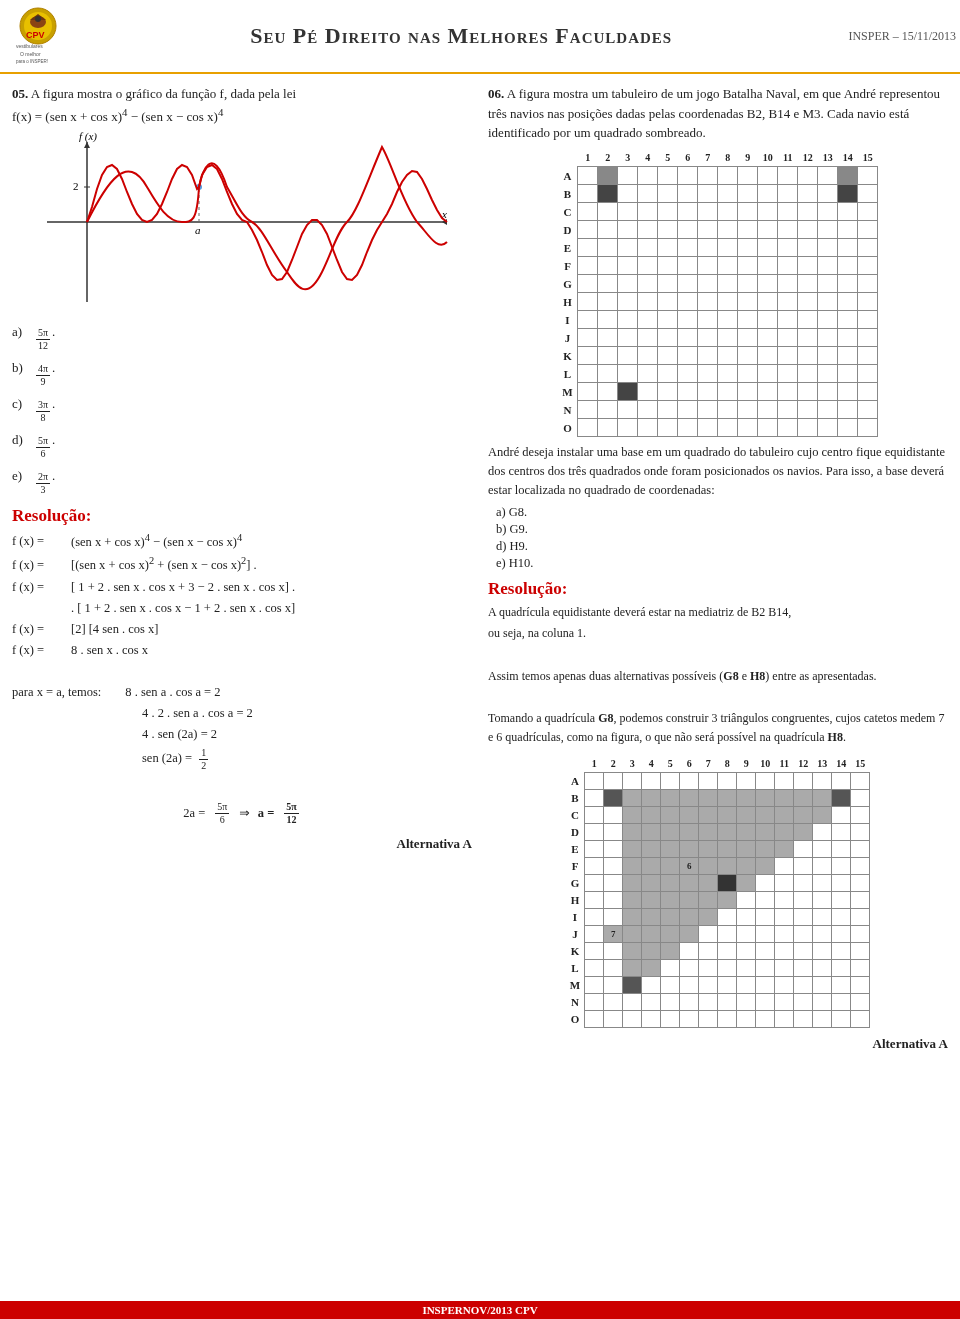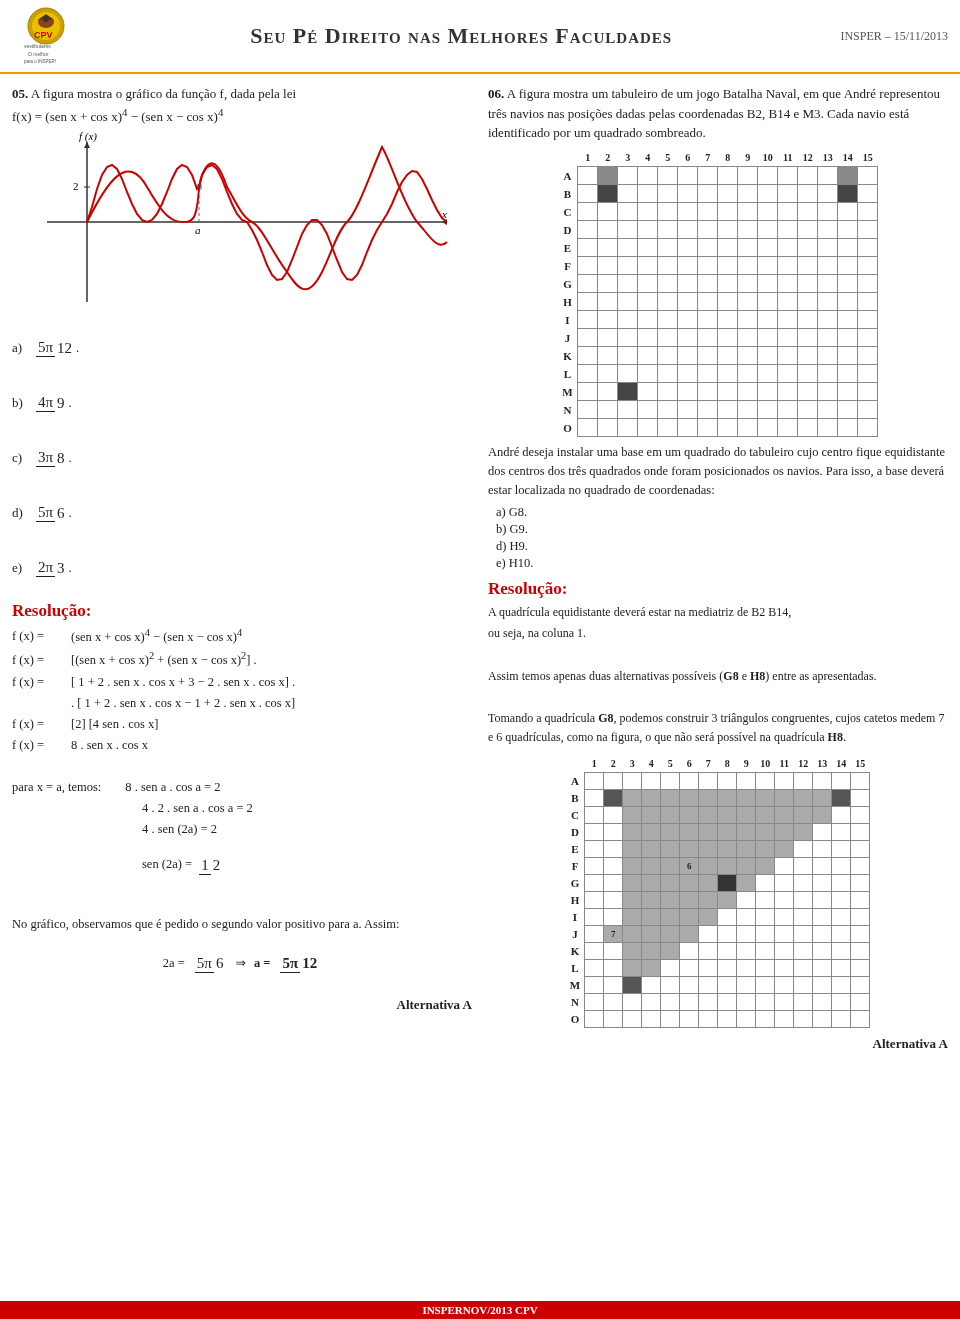--- a/index.html
+++ b/index.html
@@ -11,21 +11,21 @@
       font-size: 13px;
       color: #222;
       position: relative;
     }
 
     
     .header {
       display: flex;
       align-items: center;
       justify-content: space-between;
-      padding: 6px 12px;
+      padding: 6px 4px;
       border-bottom: 2px solid #e8a000;
     }
     .header-logo {
       width: 70px;
       height: 60px;
       position: relative;
     }
     .header-title {
       flex: 1;
       text-align: center;
@@ -87,25 +87,25 @@
       margin: 4px 0;
       font-size: 13px;
       line-height: 1.6;
     }
     .choice-label {
       min-width: 22px;
       font-weight: normal;
     }
     .frac {
       display: inline-flex;
-      flex-direction: row;
+      flex-direction: column;
       align-items: center;
       vertical-align: middle;
-      margin: 16px 2px;
-      font-size: 15px;
+      margin: 2px 2px;
+      font-size: 10px;
     }
     .frac .num { border-bottom: 1px solid #222; padding: 0 2px; line-height: 1.2; }
     .frac .den { padding: 0 2px; line-height: 1.2; }
 
     
     .resolucao-title {
       color: #c00;
       font-weight: bold;
       font-size: 17px;
       margin: 8px 0 4px 0;
@@ -419,21 +419,20 @@
       </div>
       <div class="math-line">
         <span style="margin-left:130px">sen (2a) =
           <span class="frac" style="margin-left:4px">
               <span class="num">1</span>
               <span class="den">2</span>
             </span>
         </span>
       </div>
       <br>
-      <p>No gráfico, observamos que é pedido o segundo valor positivo para a. Assim:</p>
       <div class="math-line" style="margin-top:4px; justify-content: center; gap:8px;">
         <span>2a =</span>
         <span class="frac">
             <span class="num">5π</span>
             <span class="den">6</span>
           </span>
         <span>⇒</span>
         <strong>a =</strong>
         <span class="frac">
             <span class="num" style="font-weight:bold">5π</span>

